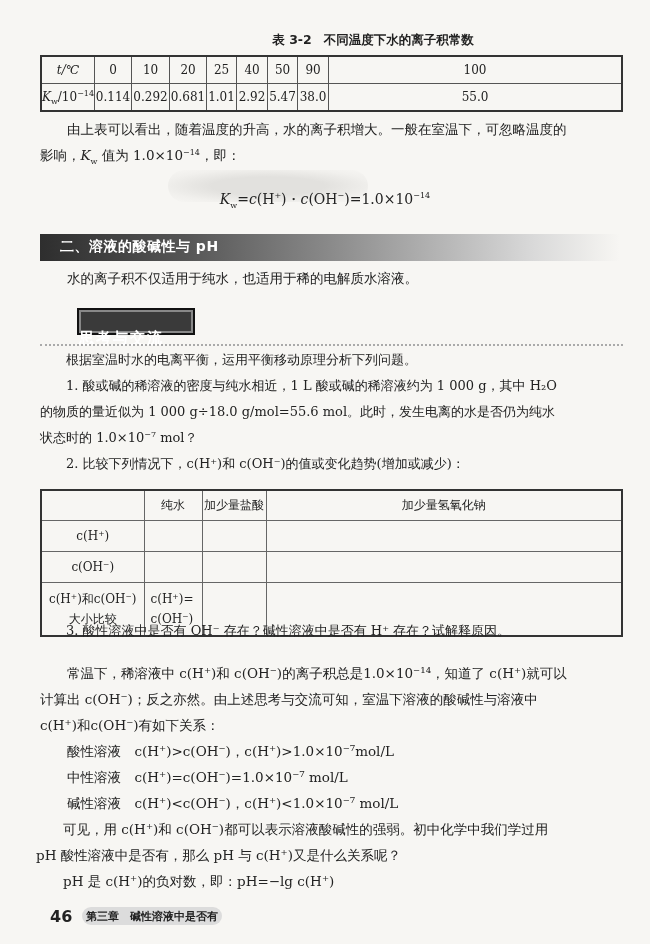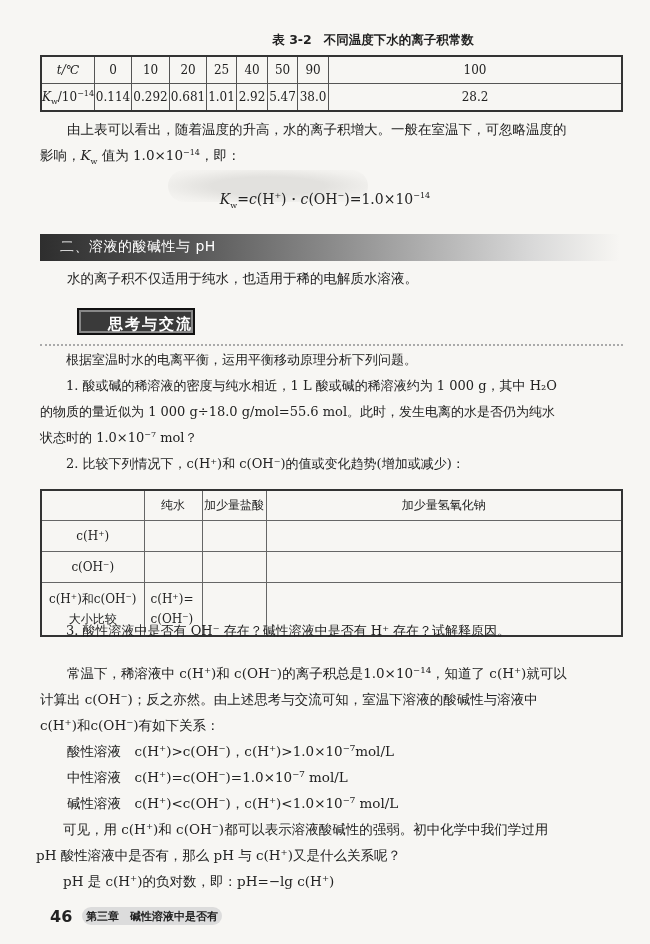--- a/index.html
+++ b/index.html
@@ -19,25 +19,25 @@
   .indent { text-indent:2em; }
   i { font-style:italic; }
   sup, sub { font-size:8px; line-height:0;text-align:center; }
 
   .formula-box { position:absolute; left:168px; top:170px; width:200px; height:32px; border-radius:16px;
     background:radial-gradient(ellipse at center, #e2e1de 40%, #f1f0ed 75%, rgba(247,246,243,0) 100%); }
   .formula { position:absolute; left:0; width:650px; top:191px; text-align:center; font-size:14px; }
 
   .banner { position:absolute; left:40px; top:234px; width:580px; height:27px;
     background:linear-gradient(90deg, #2e2e2e 0%, #555 25%, #8a8a8a 50%, #d9d9d9 85%, rgba(240,240,240,0) 100%); }
-  .banner span { position:absolute; left:20px; top:4px; color:#fff; font-family:"DejaVu Sans", sans-serif; font-weight:normal; font-size:14px; letter-spacing:0.5px; }
+  .banner span { position:absolute; left:20px; top:4px; color:#fff; font-family:"DejaVu Sans", sans-serif; font-weight:bold; font-size:14px; letter-spacing:0.5px; }
 
   .badge { position:absolute; left:77px; top:308px; width:118px; height:27px; background:#3a3a3a; border:2px solid #111; box-sizing:border-box;
     box-shadow: inset 0 0 0 2px #888; }
-  .badge span { position:absolute; left:0; width:100%; top:5px; text-align:right; color:#fff; font-family:"DejaVu Sans", sans-serif; font-weight:bold; font-size:15px; letter-spacing:2px; }
+  .badge span { position:absolute; left:0; width:100%; top:19px; text-align:left; color:#fff; font-family:"DejaVu Sans", sans-serif; font-weight:bold; font-size:15px; letter-spacing:2px; }
   .dots { position:absolute; left:40px; top:344px; width:583px; border-top:2px dotted #aaa; }
 
   table.cmp { position:absolute; left:40px; top:465px; width:583px; border-collapse:collapse; font-size:12px; border:2px solid #333;margin-top:24px; }
   table.cmp td { border:1px solid #666; padding:0; text-align:center; font-family:"DejaVu Serif", serif; }
   table.cmp td.left { text-align:left; padding-left:6px; }
 
   .footer-num { position:absolute; left:50px; top:907px; font-family:"DejaVu Sans", sans-serif; font-weight:bold; font-size:16px; color:#222; }
   .footer-pill { position:absolute; left:82px; top:907px; width:140px; height:18px; border-radius:9px; background:#dcdcdc; }
   .footer-pill span { position:absolute; left:0; width:100%; top:2px; text-align:center; font-family:"DejaVu Sans", sans-serif; font-weight:bold; font-size:11px; color:#222; }
 </style>
@@ -74,21 +74,21 @@
   </tr>
   <tr>
     <td><i>K</i><sub>w</sub><span>/10</span><sup>−14</sup></td>
     <td>0.114</td>
     <td>0.292</td>
     <td>0.681</td>
     <td>1.01</td>
     <td>2.92</td>
     <td>5.47</td>
     <td>38.0</td>
-    <td>28.2</td>
+    <td>55.0</td>
   </tr>
 </tbody>
   </table>
 
 <div class="abs para" style="left:40px; top:116px; width:585px;">
   <div class="indent">由上表可以看出，随着温度的升高，水的离子积增大。一般在室温下，可忽略温度的</div>
   <div><span>影响，</span><i>K</i><sub>w</sub><span> 值为 1.0×10</span><sup>−14</sup><span>，即：</span></div>
 </div>
 
 <div class="formula-box"></div>

